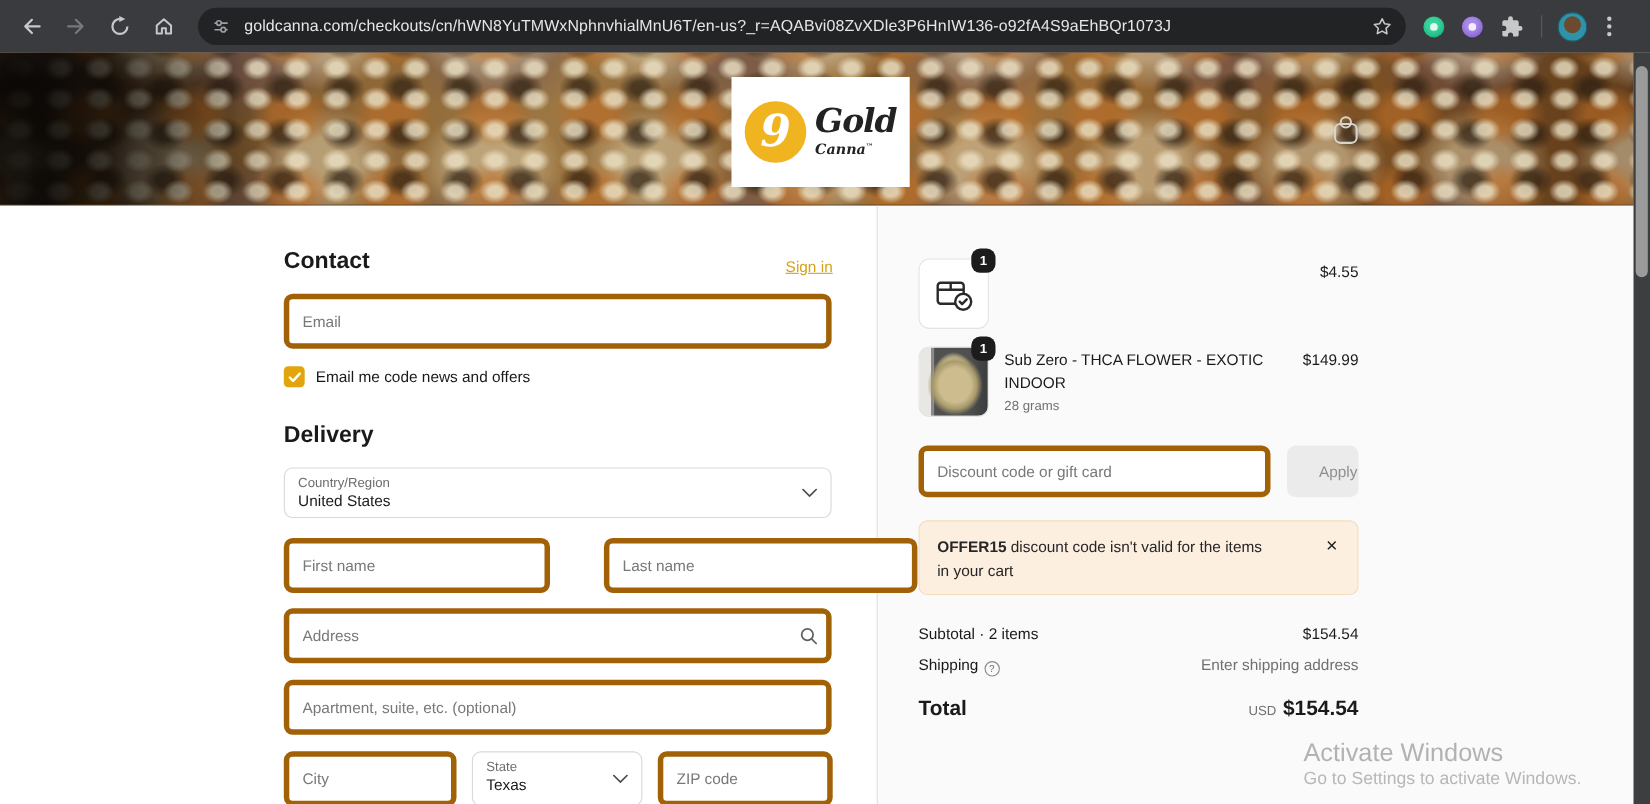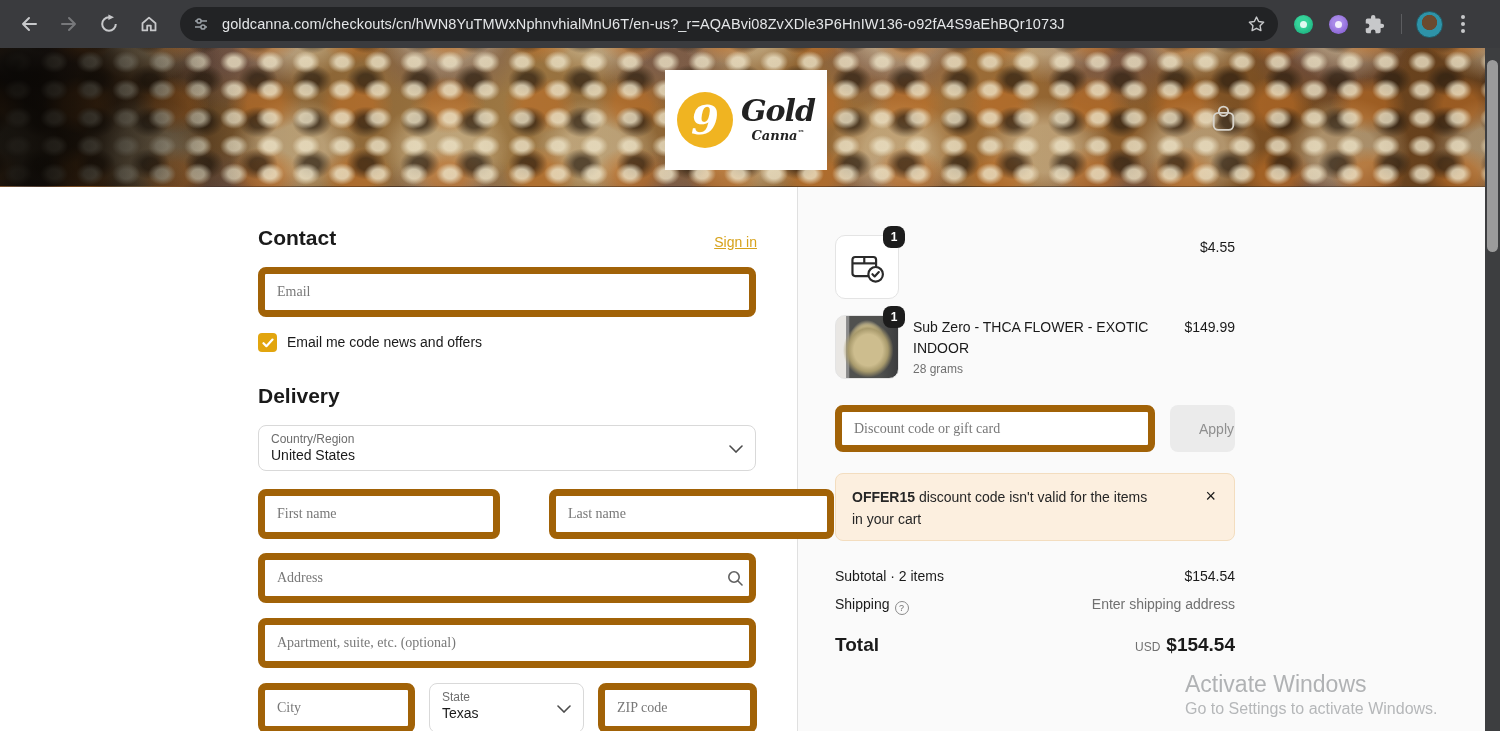--- a/index.html
+++ b/index.html
@@ -47,43 +47,43 @@
       radial-gradient(rgba(99,79,97,.4) 24%, transparent 56%),
       linear-gradient(97deg,#1d140c 0%,#54381e 8%,#8a6334 20%,#9c7743 34%,#8a6132 48%,#a0713a 62%,#8a5c2b 76%,#73491f 88%,#5f3c1c 100%);
     background-size:100% 100%, 100% 100%, 36px 28px, 54px 42px, 92px 70px, 150px 118px, 220px 176px, 100% 100%;
     background-position:0 0, 0 0, 0 0, 15px 11px, 34px 22px, 70px 42px, 120px 80px, 0 0;
     background-repeat:no-repeat, no-repeat, repeat, repeat, repeat, repeat, repeat, no-repeat; }
   .logo-box { position:absolute; left:665px; top:22px; width:162px; height:100px; background:#fff;
     display:flex; align-items:center; justify-content:center; gap:8px; cursor:pointer; }
   .monogram { width:56px; height:56px; border-radius:50%; background:#F0B421; color:#fff;
     display:flex; align-items:center; justify-content:center;
     font-family:"DejaVu Serif", serif; font-style:italic; font-weight:bold; font-size:40px; line-height:1; }
-  .logo-text { display:flex; flex-direction:column; align-items:center; }
+  .logo-text { display:flex; flex-direction:column; align-items:flex-start; }
   .logo-gold { font-family:"DejaVu Serif", serif; font-style:italic; font-weight:bold;
     font-size:30px; color:#222; line-height:1; letter-spacing:-1px; }
   .logo-canna { font-family:"DejaVu Serif", serif; font-style:italic; font-weight:bold;
     font-size:13px; color:#222; margin-top:2px; }
   .logo-canna .tm { font-size:7px; vertical-align:super; }
   .hero-cart { position:absolute; left:1210px; top:55px; cursor:pointer; }
 
   
   .bg-left { position:absolute; left:0; top:187px; width:797px; height:544px; background:#fff; }
   .bg-right { position:absolute; left:797px; top:187px; width:688px; height:544px;
     background:#fafafa; border-left:1px solid #e0e0e0; }
   .scrollbar { position:absolute; left:1485px; top:48px; width:15px; height:683px; background:#3d3e40; }
   .scroll-thumb { position:absolute; left:2px; top:12px; width:11px; height:192px;
     background:#9b9b9b; border-radius:6px; }
 
   
   .h2 { position:absolute; font-size:21px; font-weight:700; color:#1a1a1a; }
   .signin { position:absolute; left:650px; top:234px; width:107px; text-align:right;
     font-size:14px; color:#D7A21B; text-decoration:underline; cursor:pointer; }
-  .tf { position:absolute; border:7px solid #a16207; border-radius:8px; background:#fff;
+  .tf { position:absolute; border:5px solid #a16207; border-radius:8px; background:#fff;
     font-size:14px; color:#1a1a1a; padding:16px 12px; outline:none;
-    font-family:Liberation Serif, serif; }
+    font-family:Liberation Sans, sans-serif; }
   .tf::placeholder { color:#787878; opacity:1; }
   .selectbox { position:absolute; border:1px solid #d9d9d9; border-radius:8px; background:#fff;
     padding:6px 30px 0 12px; cursor:pointer; }
   .selectbox .lbl { font-size:12px; color:#6d6d6d; line-height:1.2; }
   .selectbox .val { font-size:14px; color:#1a1a1a; line-height:1.4; }
   .selectbox .chev { position:absolute; right:12px; top:50%; transform:translateY(-50%); }
   .checkbox { position:absolute; left:258px; top:333px; width:19px; height:19px; border-radius:4px;
     background:#E2A50E; display:flex; align-items:center; justify-content:center; cursor:pointer; }
   .checkbox-label { position:absolute; left:287px; top:334px; font-size:14px; color:#1a1a1a; }
   .addr-search { position:absolute; left:726px; top:569px; pointer-events:none; }

